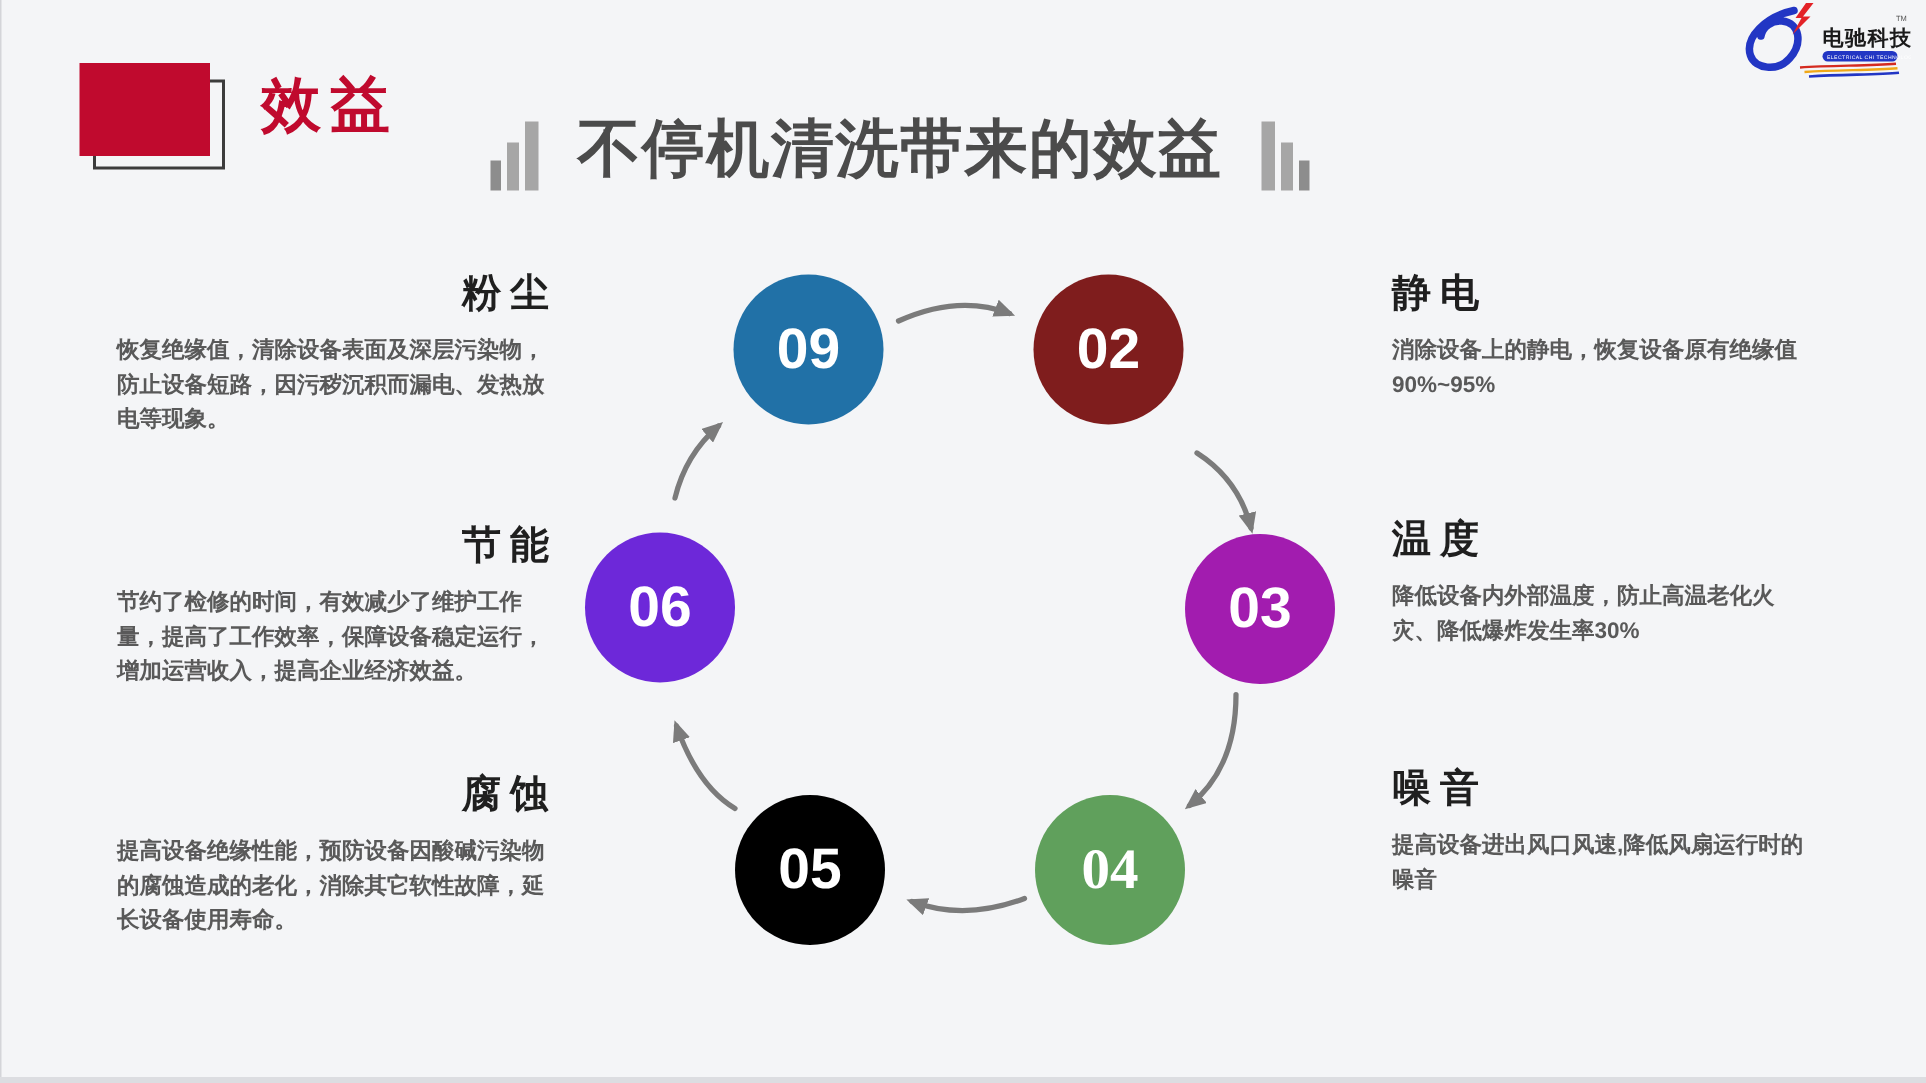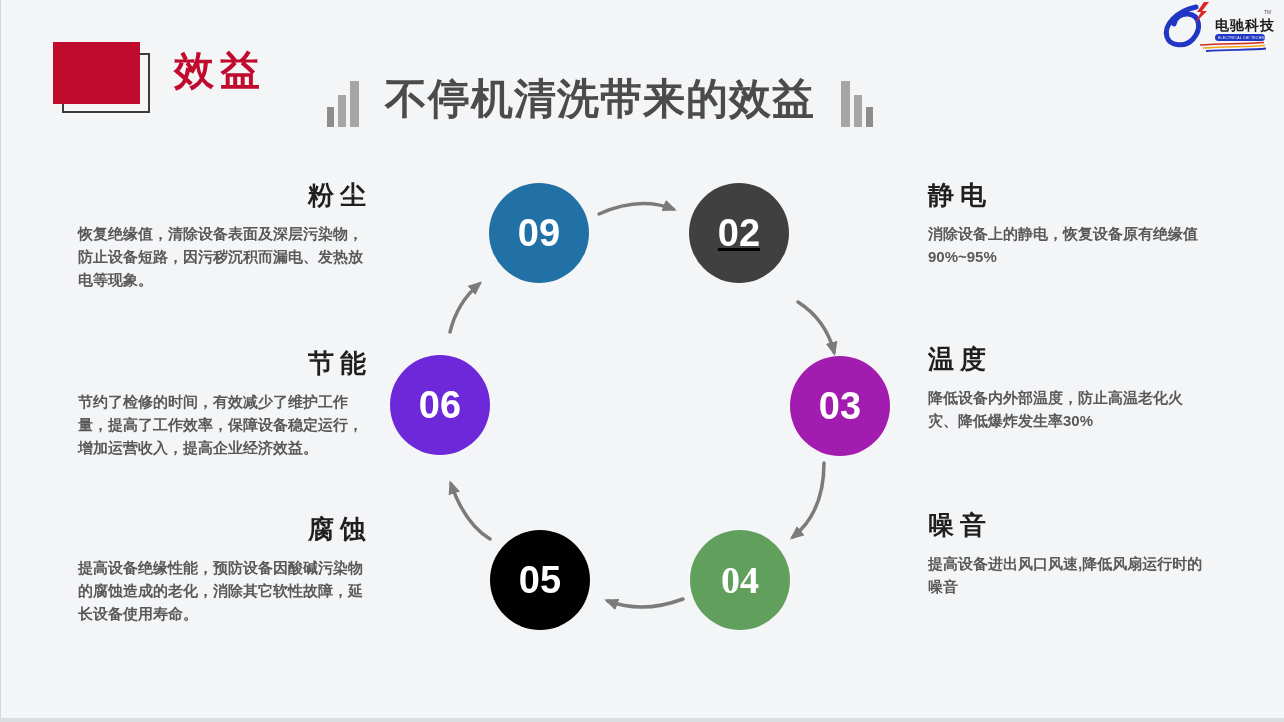--- a/index.html
+++ b/index.html
@@ -96,21 +96,21 @@
     <path marker-end="url(#ah)" d="M418,134 Q446,152 454,184" fill="none" stroke-width="3.5" stroke-linecap="round" stroke="#7b7b7b"></path>
     <path marker-end="url(#ah)" d="M444,295 Q444,344 413,369" fill="none" stroke-width="3.5" stroke-linecap="round" stroke="#7b7b7b"></path>
     <path marker-end="url(#ah)" d="M303,431 Q263,446 228,433" fill="none" stroke-width="3.5" stroke-linecap="round" stroke="#7b7b7b"></path>
     <path marker-end="url(#ah)" d="M110,371 Q85,356 71,316" fill="none" stroke-width="3.5" stroke-linecap="round" stroke="#7b7b7b"></path>
     <path marker-end="url(#ah)" d="M70,164 Q77,135 99,116" fill="none" stroke-width="3.5" stroke-linecap="round" stroke="#7b7b7b"></path>
   </svg>
 
   <div class="circle c1" style="background: rgb(33, 113, 167);">
     <span class="num">09</span>
   </div>
-  <div class="circle c2" style="background: #404040; text-decoration: underline;">
+  <div class="circle c2" style="background: #7f1d1d;">
     <span class="num">02</span>
   </div>
   <div class="circle c3" style="background: #a21caf;">
     <span class="num">03</span>
   </div>
   <div class="circle c4" style="background: rgb(96, 160, 92); font-family: Liberation Serif, serif;">
     <span class="num">04</span>
   </div>
   <div class="circle c5" style="background: #000000;">
     <span class="num">05</span>

